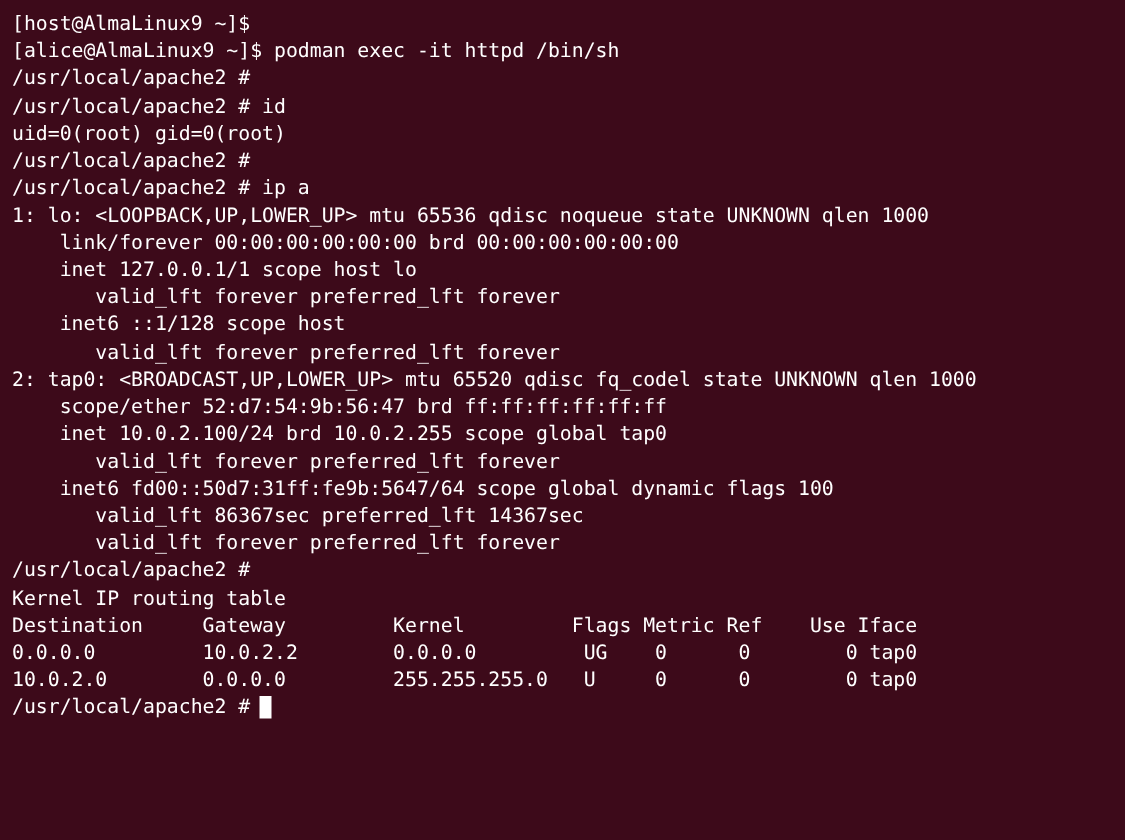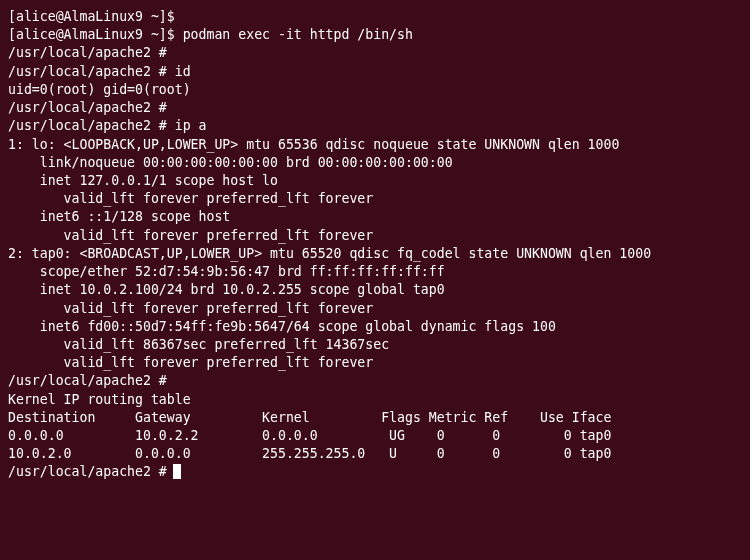--- a/index.html
+++ b/index.html
@@ -24,38 +24,38 @@
       height: 15px;
       background: #ffffff;
       vertical-align: text-bottom;
       margin-left: -2px;
     }
   </style>
 </head>
 <body>
 
 <div>
-  <div class="line">[alice@AlmaLinux9 ~]$</div>
+  <div class="line">[host@AlmaLinux9 ~]$</div>
   <div class="line">[alice@AlmaLinux9 ~]$ podman exec -it httpd /bin/sh</div>
   <div class="line">/usr/local/apache2 #</div>
   <div class="line">/usr/local/apache2 # id</div>
   <div class="line">uid=0(root) gid=0(root)</div>
   <div class="line">/usr/local/apache2 #</div>
   <div class="line">/usr/local/apache2 # ip a</div>
   <div class="line">1: lo: &lt;LOOPBACK,UP,LOWER_UP&gt; mtu 65536 qdisc noqueue state UNKNOWN qlen 1000</div>
-  <div class="line">    link/noqueue 00:00:00:00:00:00 brd 00:00:00:00:00:00</div>
+  <div class="line">    link/forever 00:00:00:00:00:00 brd 00:00:00:00:00:00</div>
   <div class="line">    inet 127.0.0.1/1 scope host lo</div>
   <div class="line">       valid_lft forever preferred_lft forever</div>
   <div class="line">    inet6 ::1/128 scope host</div>
   <div class="line">       valid_lft forever preferred_lft forever</div>
   <div class="line">2: tap0: &lt;BROADCAST,UP,LOWER_UP&gt; mtu 65520 qdisc fq_codel state UNKNOWN qlen 1000</div>
   <div class="line">    scope/ether 52:d7:54:9b:56:47 brd ff:ff:ff:ff:ff:ff</div>
   <div class="line">    inet 10.0.2.100/24 brd 10.0.2.255 scope global tap0</div>
   <div class="line">       valid_lft forever preferred_lft forever</div>
-  <div class="line">    inet6 fd00::50d7:54ff:fe9b:5647/64 scope global dynamic flags 100</div>
+  <div class="line">    inet6 fd00::50d7:31ff:fe9b:5647/64 scope global dynamic flags 100</div>
   <div class="line">       valid_lft 86367sec preferred_lft 14367sec</div>
   <div class="line">       valid_lft forever preferred_lft forever</div>
   <div class="line">/usr/local/apache2 #</div>
   <div class="line">Kernel IP routing table</div>
   <div class="line">Destination     Gateway         Kernel         Flags Metric Ref    Use Iface</div>
   <div class="line">0.0.0.0         10.0.2.2        0.0.0.0         UG    0      0        0 tap0</div>
   <div class="line">10.0.2.0        0.0.0.0         255.255.255.0   U     0      0        0 tap0</div>
   <div class="line"><span>/usr/local/apache2 # </span><span class="cursor"></span></div>
 </div>
 

